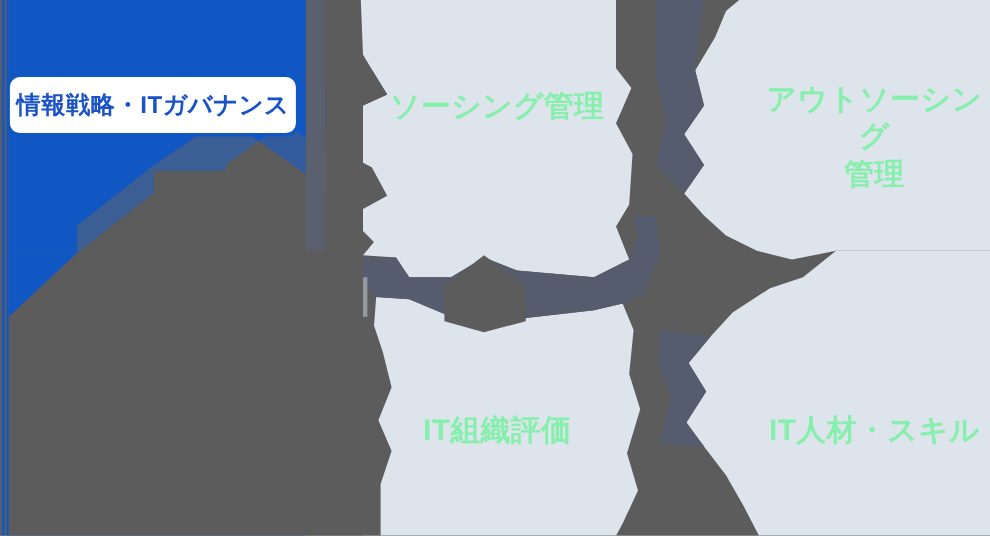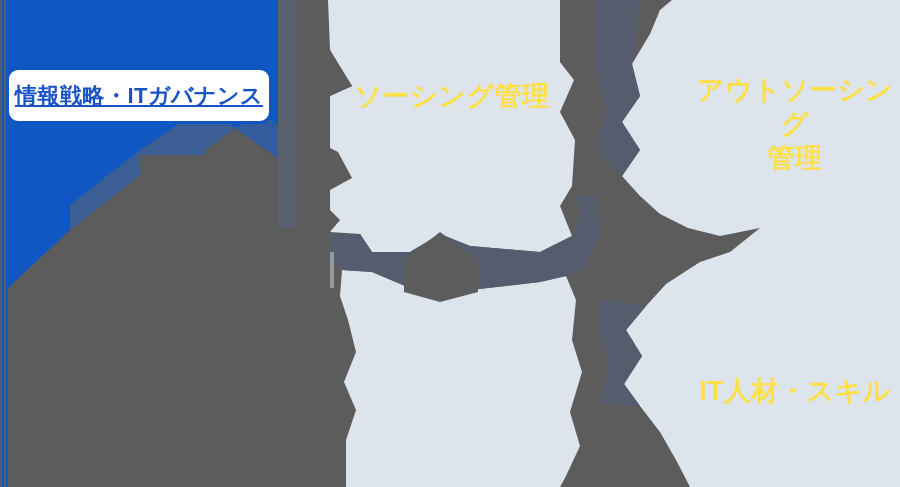--- a/index.html
+++ b/index.html
@@ -20,21 +20,21 @@
     position: absolute;
     top: 0;
     left: 0;
     width: 900px;
     height: 487px;
     display: block;
   }
   
   .piece-label {
     position: absolute;
-    color: #fde047;
+    color: #86efac;
     font-weight: 700;
     font-size: 27px;
     line-height: 1.25;
     letter-spacing: 0.5px;
     text-align: center;
     white-space: pre-line;
     pointer-events: none;
   }
   #label-sourcing {
     left: 352px;
@@ -72,21 +72,20 @@
     align-items: center;
     justify-content: center;
     z-index: 7;
   }
   #callout-strategy .chip-text {
     color: #1a52c8;
     font-weight: 700;
     font-size: 22px;
     letter-spacing: 0.5px;
     white-space: nowrap;
-    text-decoration: underline;
   }
 </style>
 </head>
 <body>
 
 <div id="stage">
 
   <svg class="layer" viewBox="0 0 900 487" preserveAspectRatio="none">
 
     <rect x="0" y="0" width="900" height="487" fill="#5c5c5c"></rect>
@@ -147,20 +146,21 @@
     <path fill="#555c6e" d="M 600,300 L 646,306 L 626,330 L 642,356 L 624,384 L 640,406
              L 600,404 L 610,360 L 598,330 Z"></path>
     <path fill="#555c6e" d="M 576,196 L 596,196 L 600,232 L 584,268 L 572,236 L 580,216 Z"></path>
   </svg>
 
   <div class="piece-label" id="label-sourcing">ソーシング管理</div>
 
   <div class="piece-label" id="label-outsourcing">アウトソーシング
 管理</div>
 
+  <div class="piece-label" id="label-itorg">IT組織評価</div>
 
   <div class="piece-label" id="label-ithr">IT人材・スキル</div>
 
   <div id="callout-strategy">
     <span class="chip-text">情報戦略・ITガバナンス</span>
   </div>
 
 </div>
 
 </body></html>

